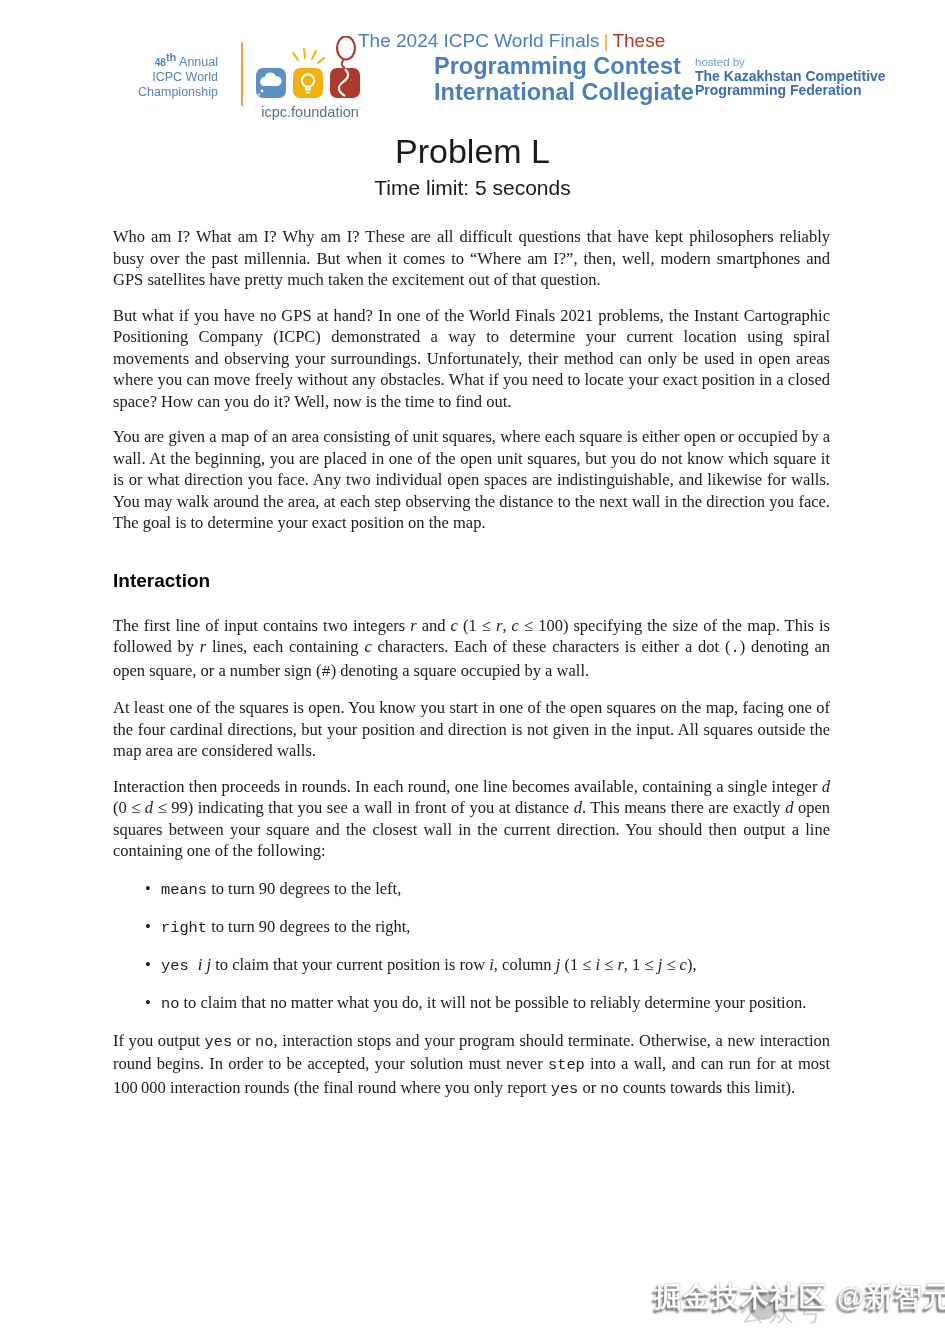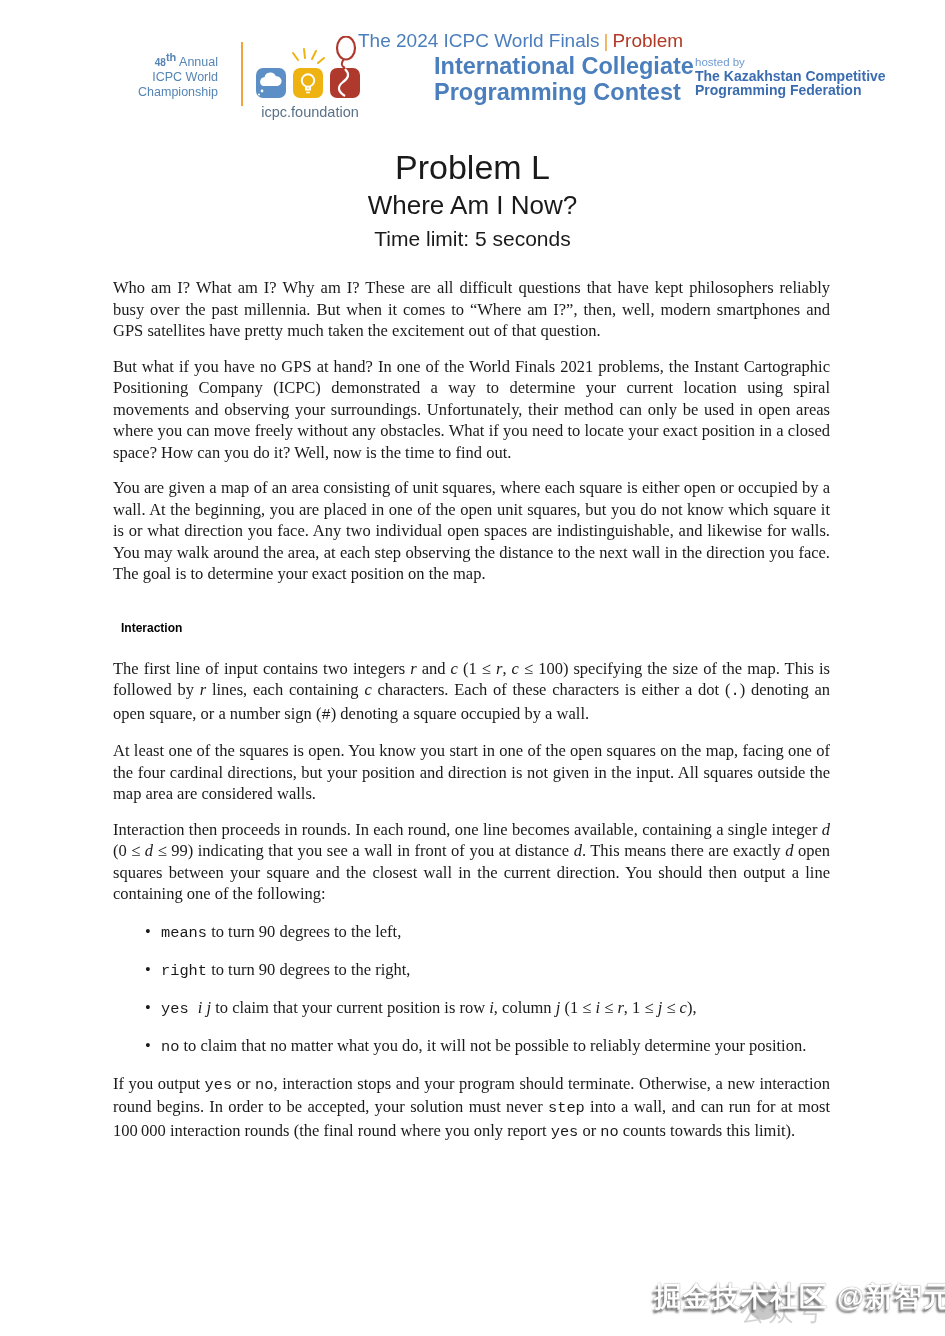--- a/index.html
+++ b/index.html
@@ -50,33 +50,33 @@
     line-height:26px; color:var(--icpc-blue);
   }
   .hosted {
     position:absolute; left:695px; top:56px;
     font-family:"Liberation Sans", sans-serif; color:var(--host-blue);
   }
   .hosted .hb { font-size:11.5px; color:var(--hosted-light); margin-bottom:2px; }
   .hosted .hl { font-size:14px; font-weight:bold; line-height:13.5px; }
 
   
-  .title-block { text-align:center; margin-top:24px; font-family:"Liberation Sans", sans-serif; }
+  .title-block { text-align:center; margin-top:8px; font-family:"Liberation Sans", sans-serif; }
   .title-problem { font-size:34px; font-weight:normal; line-height:38px; }
   .title-name { font-size:26px; line-height:32px; margin-top:3px; }
   .title-limit { font-size:21px; line-height:26px; margin-top:5px;text-align:center; }
 
   
   .content { margin:25px 115px 0 113px; width:717px; }
   .content p { text-align:justify; font-size:16.5px; line-height:21.5px; margin:0 0 14px 0; }
   .seg-code { font-family:"Liberation Mono", monospace; font-size:0.93em; }
   .seg-math { font-style:italic; }
   h4.sec {
-    font-family:"Liberation Sans", sans-serif; font-size:12px; font-weight:bold;
-    margin:36px 0 23px 8px; color:#000;
+    font-family:"Liberation Sans", sans-serif; font-size:19px; font-weight:bold;
+    margin:36px 0 23px 0; color:#000;
   }
   ul.cmds { list-style:none; margin:16px 0 10px 0; padding:0 0 0 32px; }
   ul.cmds li {
     position:relative; padding-left:16px; margin-bottom:14.5px;
     font-size:16.5px; line-height:21.5px; text-align:justify;
   }
   ul.cmds li::before { content:"\2022"; position:absolute; left:0; top:0; }
 
   
   .footer {
@@ -151,38 +151,37 @@
         <g>
           <rect class="sq-red" x="76" y="32" width="30" height="30" rx="7"></rect>
           <path d="M91 33 q7 7 -2 13 q-9 7 2 14" fill="none" stroke="#ffffff" stroke-width="2.2"></path>
         </g>
       </svg>
       <div class="fnd-label">icpc.foundation</div>
     </div>
 
 
     <div class="finals-line">
-      <span>The 2024 ICPC World Finals</span><span class="pipe">|</span><span class="astana">Problem</span>
+      <span>The 2024 ICPC World Finals</span><span class="pipe">|</span><span class="astana">These</span>
     </div>
 
     <div class="contest-name">
+      <div>Programming Contest</div>
       <div>International Collegiate</div>
-      <div>Programming Contest</div>
     </div>
 
     <div class="hosted">
       <div class="hb">hosted by</div>
       <div class="hl">The Kazakhstan Competitive</div>
       <div class="hl">Programming Federation</div>
     </div>
   </div>
 
   <div class="title-block">
     <div class="title-problem">Problem L</div>
-    <div class="title-name">Where Am I Now?</div>
     <div class="title-limit">Time limit: 5 seconds</div>
   </div>
 
   <div class="content">
     <p><span class="seg-plain">Who am I? What am I? Why am I? These are all difficult questions that have kept philosophers reliably busy over the past millennia. But when it comes to “Where am I?”, then, well, modern smartphones and GPS satellites have pretty much taken the excitement out of that question.</span></p>
     <p><span class="seg-plain">But what if you have no GPS at hand? In one of the World Finals 2021 problems, the Instant Cartographic Positioning Company (ICPC) demonstrated a way to determine your current location using spiral movements and observing your surroundings. Unfortunately, their method can only be used in open areas where you can move freely without any obstacles. What if you need to locate your exact position in a closed space? How can you do it? Well, now is the time to find out.</span></p>
     <p><span class="seg-plain">You are given a map of an area consisting of unit squares, where each square is either open or occupied by a wall. At the beginning, you are placed in one of the open unit squares, but you do not know which square it is or what direction you face. Any two individual open spaces are indistinguishable, and likewise for walls. You may walk around the area, at each step observing the distance to the next wall in the direction you face. The goal is to determine your exact position on the map.</span></p>
 
     <h4 class="sec">Interaction</h4>
 

